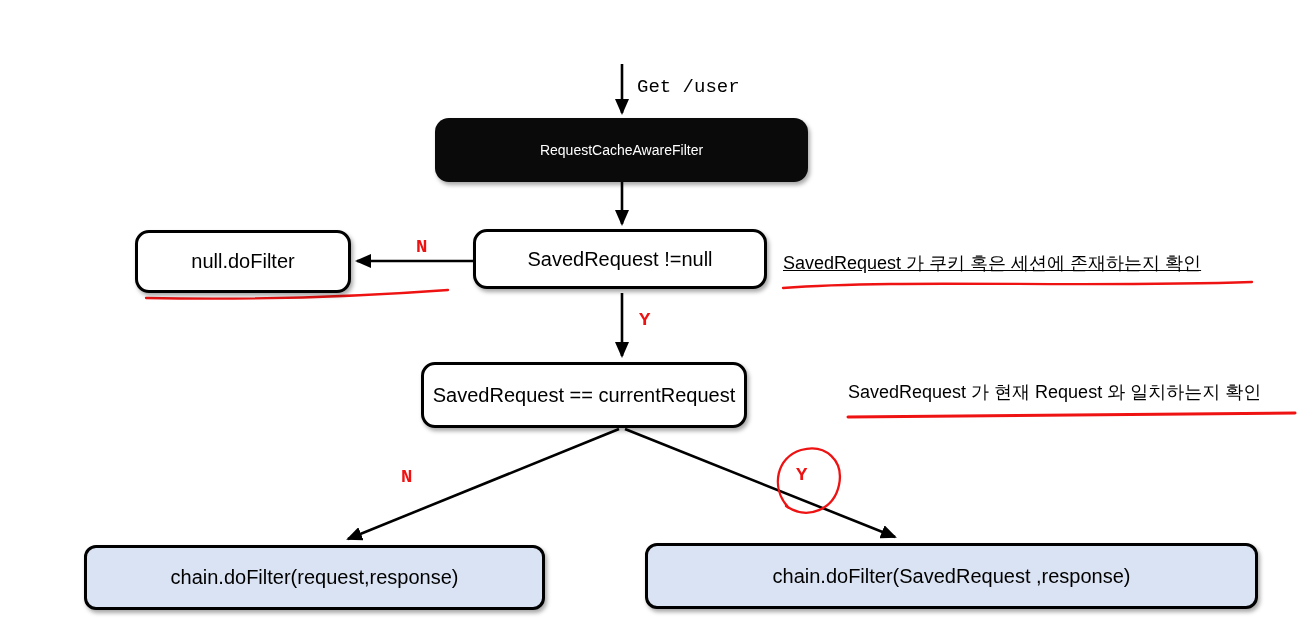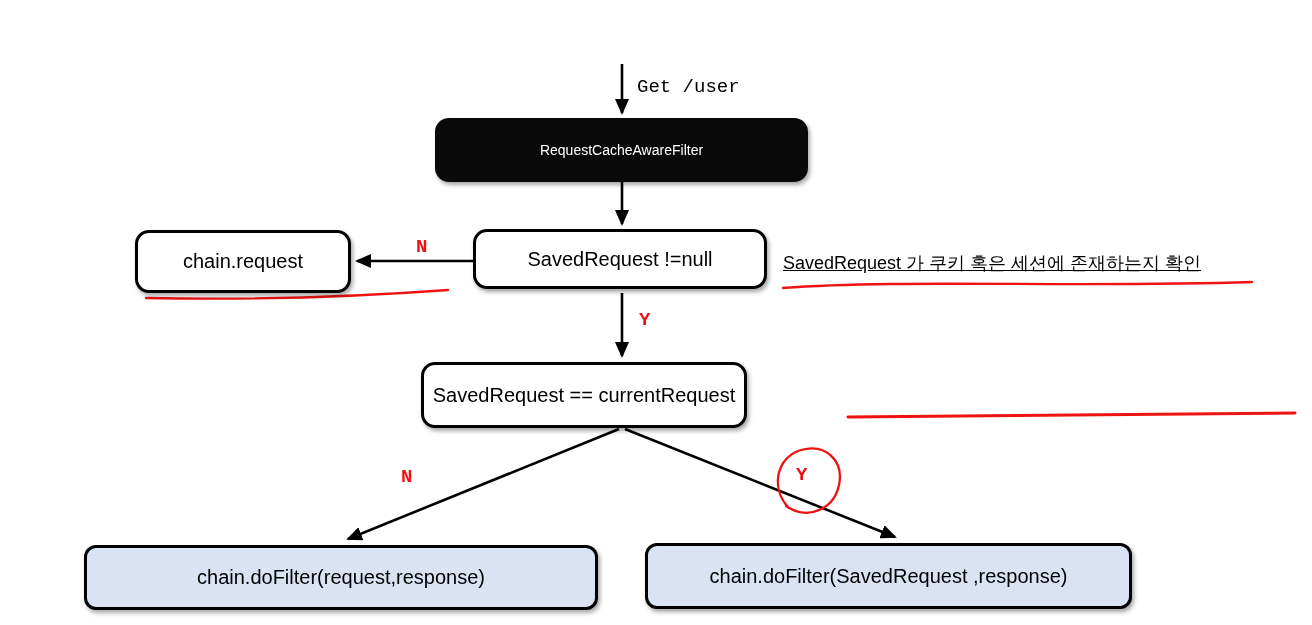--- a/index.html
+++ b/index.html
@@ -63,43 +63,44 @@
   </svg>
 
 
   <div class="edge-label" style="left:637px;top:76px;">Get /user</div>
 
   <div class="node black-node" style="left:435px;top:118px;width:373px;height:64px;">
     <span>RequestCacheAwareFilter</span>
   </div>
 
   <div class="node rect" style="left:135px;top:230px;width:216px;height:63px;">
-    <span>chain.request</span>
+    <span>null.doFilter</span>
   </div>
 
   <div class="edge-label yn" style="left:416px;top:236px;">N</div>
 
   <div class="node rect" style="left:473px;top:229px;width:294px;height:60px;">
     <span>SavedRequest !=null</span>
   </div>
 
   <div class="annotation" style="left:783px;top:251px;text-decoration:underline;">SavedRequest 가 쿠키 혹은 세션에 존재하는지 확인</div>
 
   <div class="edge-label yn" style="left:639px;top:309px;">Y</div>
 
   <div class="node rect" style="left:421px;top:362px;width:326px;height:66px;">
     <span>SavedRequest == currentRequest</span>
   </div>
 
+  <div class="annotation" style="left:848px;top:380px;">SavedRequest 가 현재 Request 와 일치하는지 확인</div>
 
   <div class="edge-label yn" style="left:401px;top:466px;">N</div>
 
   <div class="edge-label yn" style="left:796px;top:464px;">Y</div>
 
-  <div class="node rect pale" style="left:84px;top:545px;width:514px;height:65px;">
+  <div class="node rect pale" style="left:84px;top:545px;width:461px;height:65px;">
     <span>chain.doFilter(request,response)</span>
   </div>
 
-  <div class="node rect pale" style="left:645px;top:543px;width:487px;height:66px;">
+  <div class="node rect pale" style="left:645px;top:543px;width:613px;height:66px;">
     <span>chain.doFilter(SavedRequest ,response)</span>
   </div>
 
 </div>
 
 </body></html>

